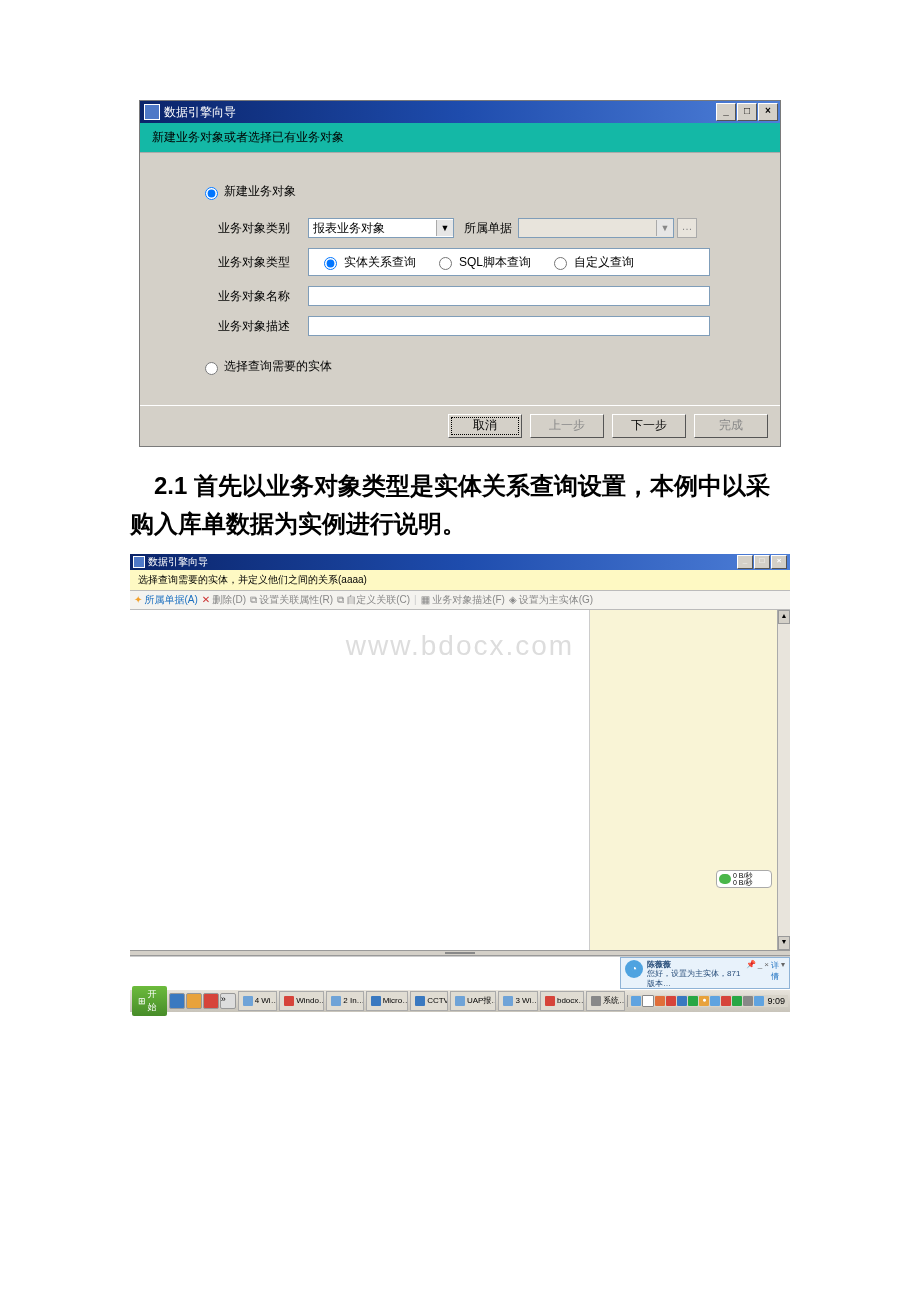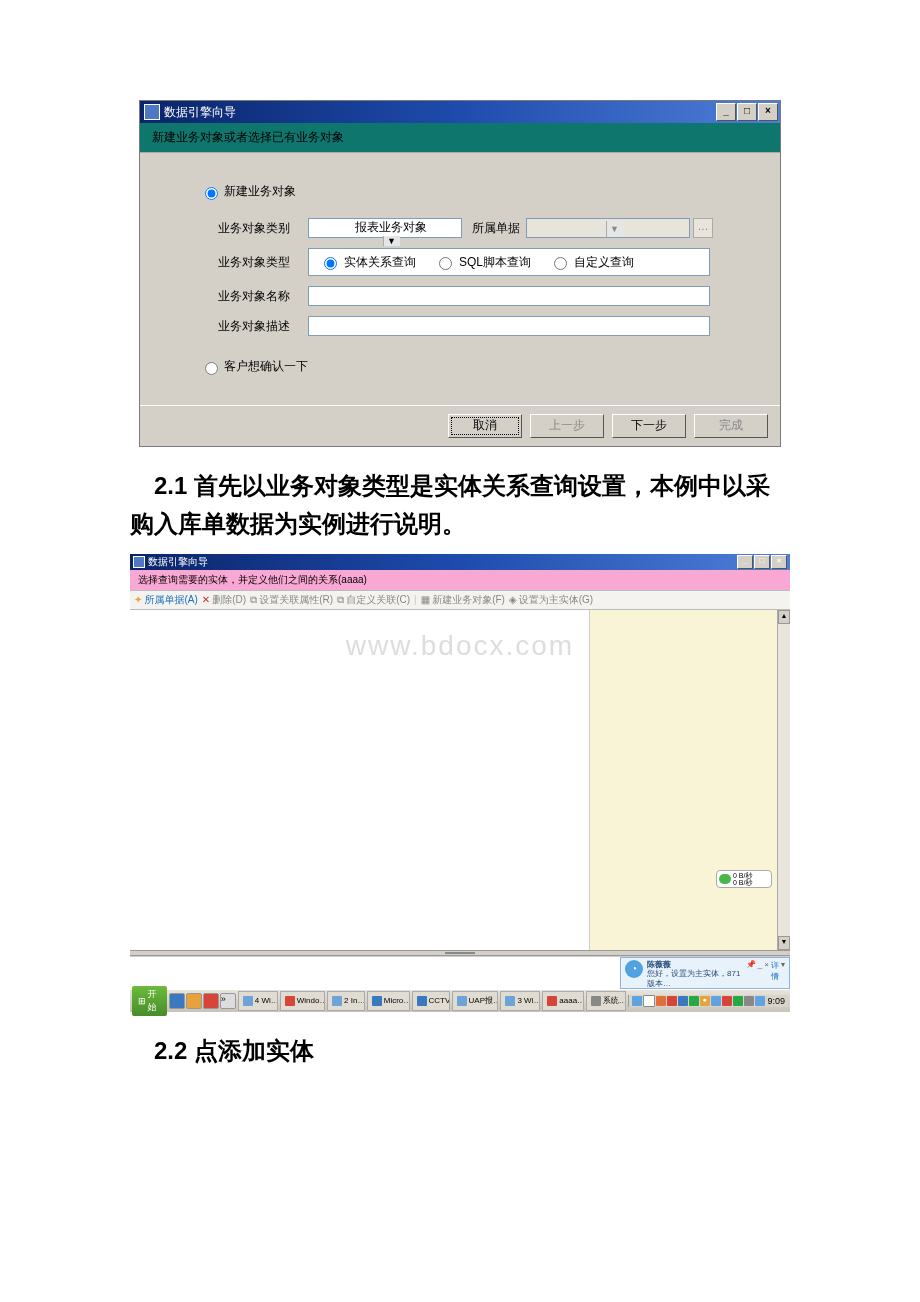--- a/index.html
+++ b/index.html
@@ -51,21 +51,21 @@
     border: 1px solid #fff;
     border-right-color: #555;
     border-bottom-color: #555;
     font-size: 10px;
     text-align: center;
     line-height: 14px;
     color: #000;
     font-weight: bold;
   }
   .subheader {
-    background: #0f766e;
+    background: #14b8a6;
     border-bottom: 1px solid #aaa;
     padding: 6px 12px;
     font-size: 12px;
   }
   .body {
     background: #d4d0c8;
     padding: 20px 30px;
     font-size: 12px;
   }
   .radio-row, .field-row {
@@ -82,23 +82,22 @@
     padding-right: 18px;
   }
   .select {
     border: 1px solid #7f9db9;
     background: #fff;
     height: 18px;
     width: 140px;
     display: inline-flex;
     align-items: center;
     justify-content: space-between;
-    padding-left: 12px;
+    padding-left: 4px;
     font-size: 12px;
-    flex-direction: column;
   }
   .select.disabled { background: #e8e4dc; color: #888; }
   .chev {
     width: 16px; height: 16px;
     background: #e6e6e6;
     border-left: 1px solid #aaa;
     display: inline-flex;
     align-items: center;
     justify-content: center;
     font-size: 9px;
@@ -182,21 +181,21 @@
     border: 1px solid #fff;
     border-right-color: #555;
     border-bottom-color: #555;
     font-size: 8px;
     text-align: center;
     line-height: 10px;
     margin-left: 1px;
     font-weight: bold;
   }
   .win2-sub {
-    background: #f9a8d4;
+    background: #fef9c3;
     padding: 3px 8px;
     border-bottom: 1px solid #bbb;
     font-size: 10px;
   }
   .win2-toolbar {
     background: #f4f3ef;
     border-bottom: 1px solid #bbb;
     padding: 2px 4px;
     display: flex;
     gap: 4px;
@@ -420,21 +419,21 @@
         <div class="textbox"></div>
       </div>
 
       <div class="field-row">
         <div class="label-col">业务对象描述</div>
         <div class="textbox"></div>
       </div>
 
       <div class="radio-row" style="margin-left:30px; margin-top:22px;">
         <input type="radio" class="radio-big" style="">
-        <span>客户想确认一下</span>
+        <span>选择查询需要的实体</span>
       </div>
     </div>
     <div class="footer">
       <div class="btn primary">取消</div>
       <div class="btn disabled">上一步</div>
       <div class="btn">下一步</div>
       <div class="btn disabled">完成</div>
     </div>
   </div>
 
@@ -462,21 +461,21 @@
         <span>⧉</span>
         <span>设置关联属性(R)</span>
       </span>
       <span class="tb-item">
         <span>⧉</span>
         <span>自定义关联(C)</span>
       </span>
       <span style="color:#ccc;">|</span>
       <span class="tb-item">
         <span>▦</span>
-        <span>新建业务对象(F)</span>
+        <span>业务对象描述(F)</span>
       </span>
       <span class="tb-item">
         <span>◈</span>
         <span>设置为主实体(G)</span>
       </span>
     </div>
     <div class="win2-canvas">
       <div class="canvas-left"></div>
       <div class="canvas-right">
         <div class="scrollbar">
@@ -549,21 +548,21 @@
       <span class="taskbtn">
           <span class="ic" style="background:#6fa3d7;"></span>
           <span>UAP报…</span>
         </span>
       <span class="taskbtn">
           <span class="ic"></span>
           <span>3 Wi…</span>
         </span>
       <span class="taskbtn">
           <span class="ic" style="background:#d6443a;"></span>
-          <span>aaaa…</span>
+          <span>bdocx…</span>
         </span>
       <span class="taskbtn">
           <span class="ic" style="background:#888;"></span>
           <span>系统…</span>
         </span>
       <span class="tray">
         <span class="ic" style="background:#5fa3e0;"></span>
         <span class="ic" style="background:#fff;border:1px solid #888;"></span>
         <span class="ic" style="background:#e06f3a;"></span>
         <span class="ic" style="background:#d6443a;"></span>
@@ -573,15 +572,14 @@
         <span class="ic" style="background:#5fa3e0;"></span>
         <span class="ic" style="background:#d6443a;"></span>
         <span class="ic" style="background:#28a745;"></span>
         <span class="ic" style="background:#888;"></span>
         <span class="ic" style="background:#5fa3e0;"></span>
         <span class="clock">9:09</span>
       </span>
     </div>
   </div>
 
-  <p class="para">2.2 点添加实体</p>
 
 </div>
 
 </body></html>

